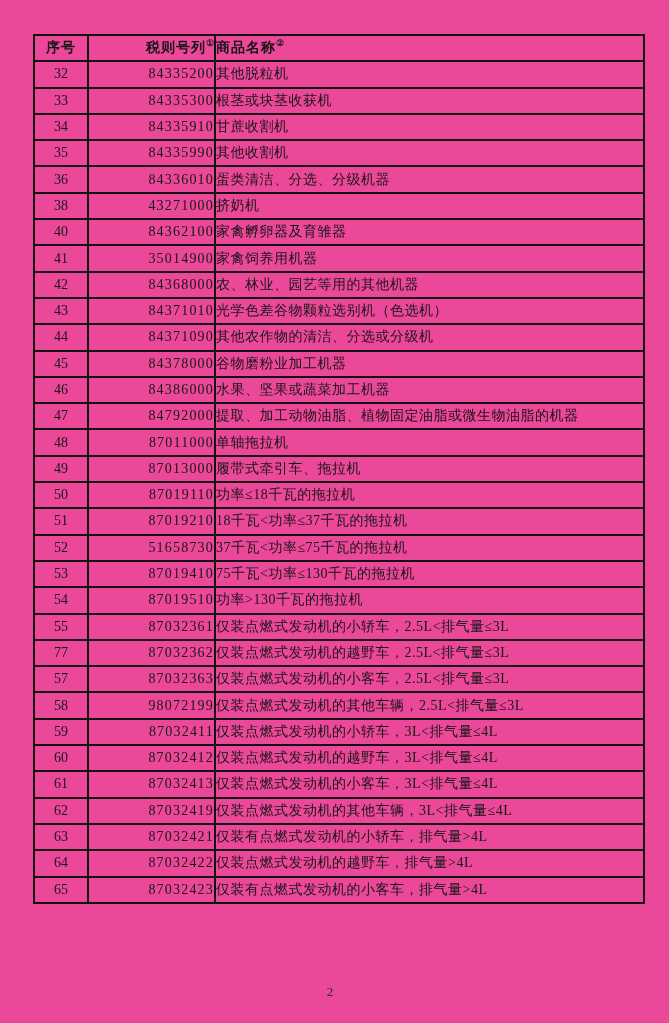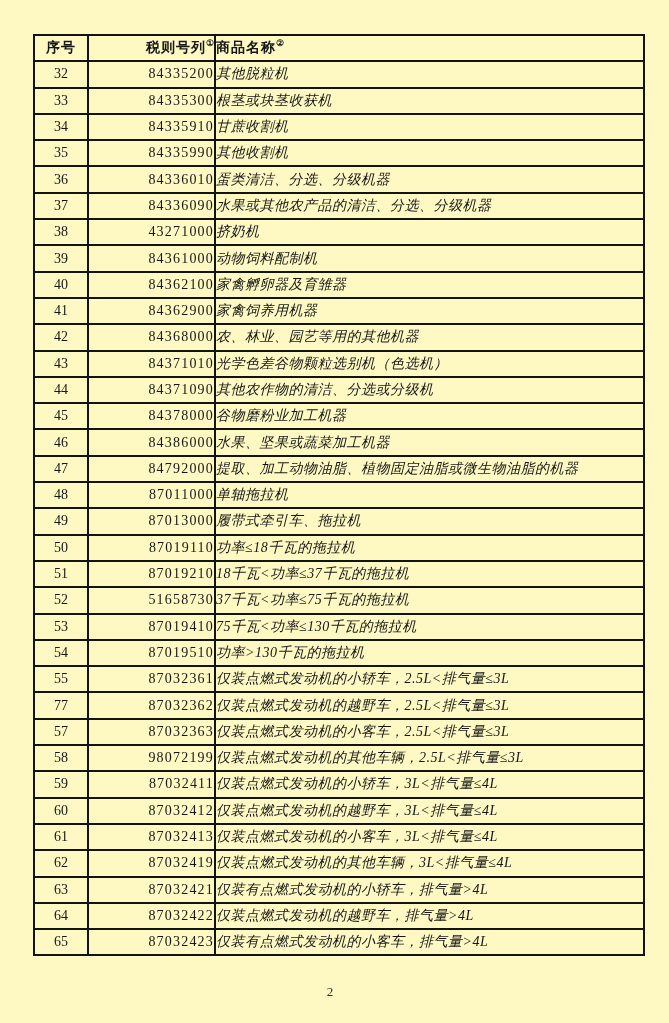--- a/index.html
+++ b/index.html
@@ -11,21 +11,21 @@
     width: 669px;
     height: 1023px;
     font-family: "Liberation Serif", "DejaVu Serif", serif;
     color: #161616;
     position: relative;
     overflow: hidden;
   }
   .page {
     position: absolute;
     inset: 0;
-    background: #fef9c3;
+    background: #ec4899;
   }
   table.tariff {
     position: absolute;
     left: 33px;
     top: 34px;
     width: 604px;
     border-collapse: collapse;
     table-layout: fixed;
   }
   table.tariff th,
@@ -50,21 +50,21 @@
     font-size: 9px;
     letter-spacing: 0;
     vertical-align: super;
     line-height: 0;
   }
   .col-no   { width: 52px;  text-align: center; }
   .col-code { width: 125px; text-align: right; }
   .col-name { width: 427px; text-align: left; margin-left: 44px; }
   td.col-no   { font-size: 13.5px; }
   td.col-code { font-size: 13.5px; letter-spacing: 1.2px; }
-  td.col-name { padding-left: 5px; letter-spacing: 0.5px; font-style: italic; }
+  td.col-name { padding-left: 5px; letter-spacing: 0.5px; }
   .page-number {
     position: absolute;
     top: 984px;
     left: 0;
     width: 660px;
     text-align: center;
     font-size: 13px;
     color: #2a2a2a;
   }
 </style>
@@ -101,42 +101,32 @@
     <td class="col-no">35</td>
     <td class="col-code">84335990</td>
     <td class="col-name">其他收割机</td>
   </tr>
         <tr>
     <td class="col-no">36</td>
     <td class="col-code">84336010</td>
     <td class="col-name">蛋类清洁、分选、分级机器</td>
   </tr>
         <tr>
-    <td class="col-no">37</td>
-    <td class="col-code">84336090</td>
-    <td class="col-name">水果或其他农产品的清洁、分选、分级机器</td>
-  </tr>
-        <tr>
     <td class="col-no">38</td>
     <td class="col-code">43271000</td>
     <td class="col-name">挤奶机</td>
   </tr>
         <tr>
-    <td class="col-no">39</td>
-    <td class="col-code">84361000</td>
-    <td class="col-name">动物饲料配制机</td>
-  </tr>
-        <tr>
     <td class="col-no">40</td>
     <td class="col-code">84362100</td>
     <td class="col-name">家禽孵卵器及育雏器</td>
   </tr>
         <tr>
     <td class="col-no">41</td>
-    <td class="col-code">84362900</td>
+    <td class="col-code">35014900</td>
     <td class="col-name">家禽饲养用机器</td>
   </tr>
         <tr>
     <td class="col-no">42</td>
     <td class="col-code">84368000</td>
     <td class="col-name">农、林业、园艺等用的其他机器</td>
   </tr>
         <tr>
     <td class="col-no">43</td>
     <td class="col-code">84371010</td>

